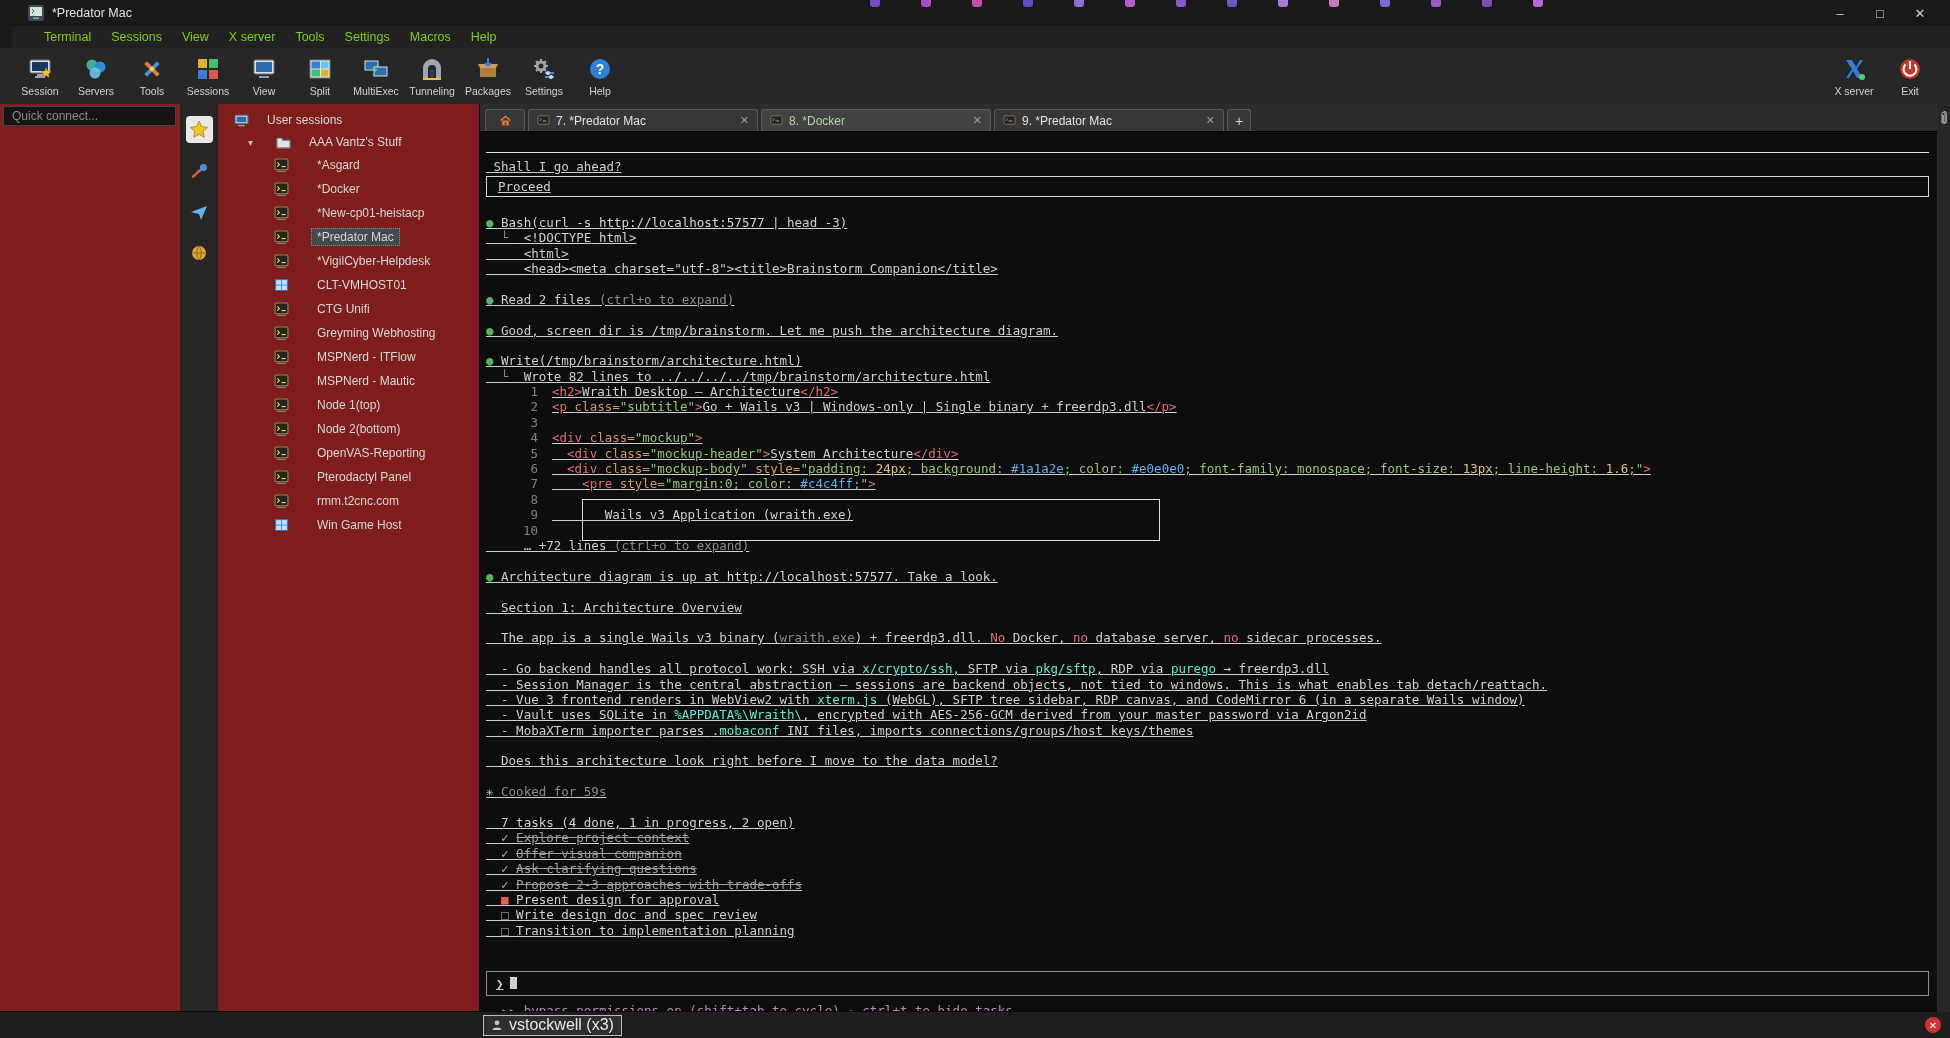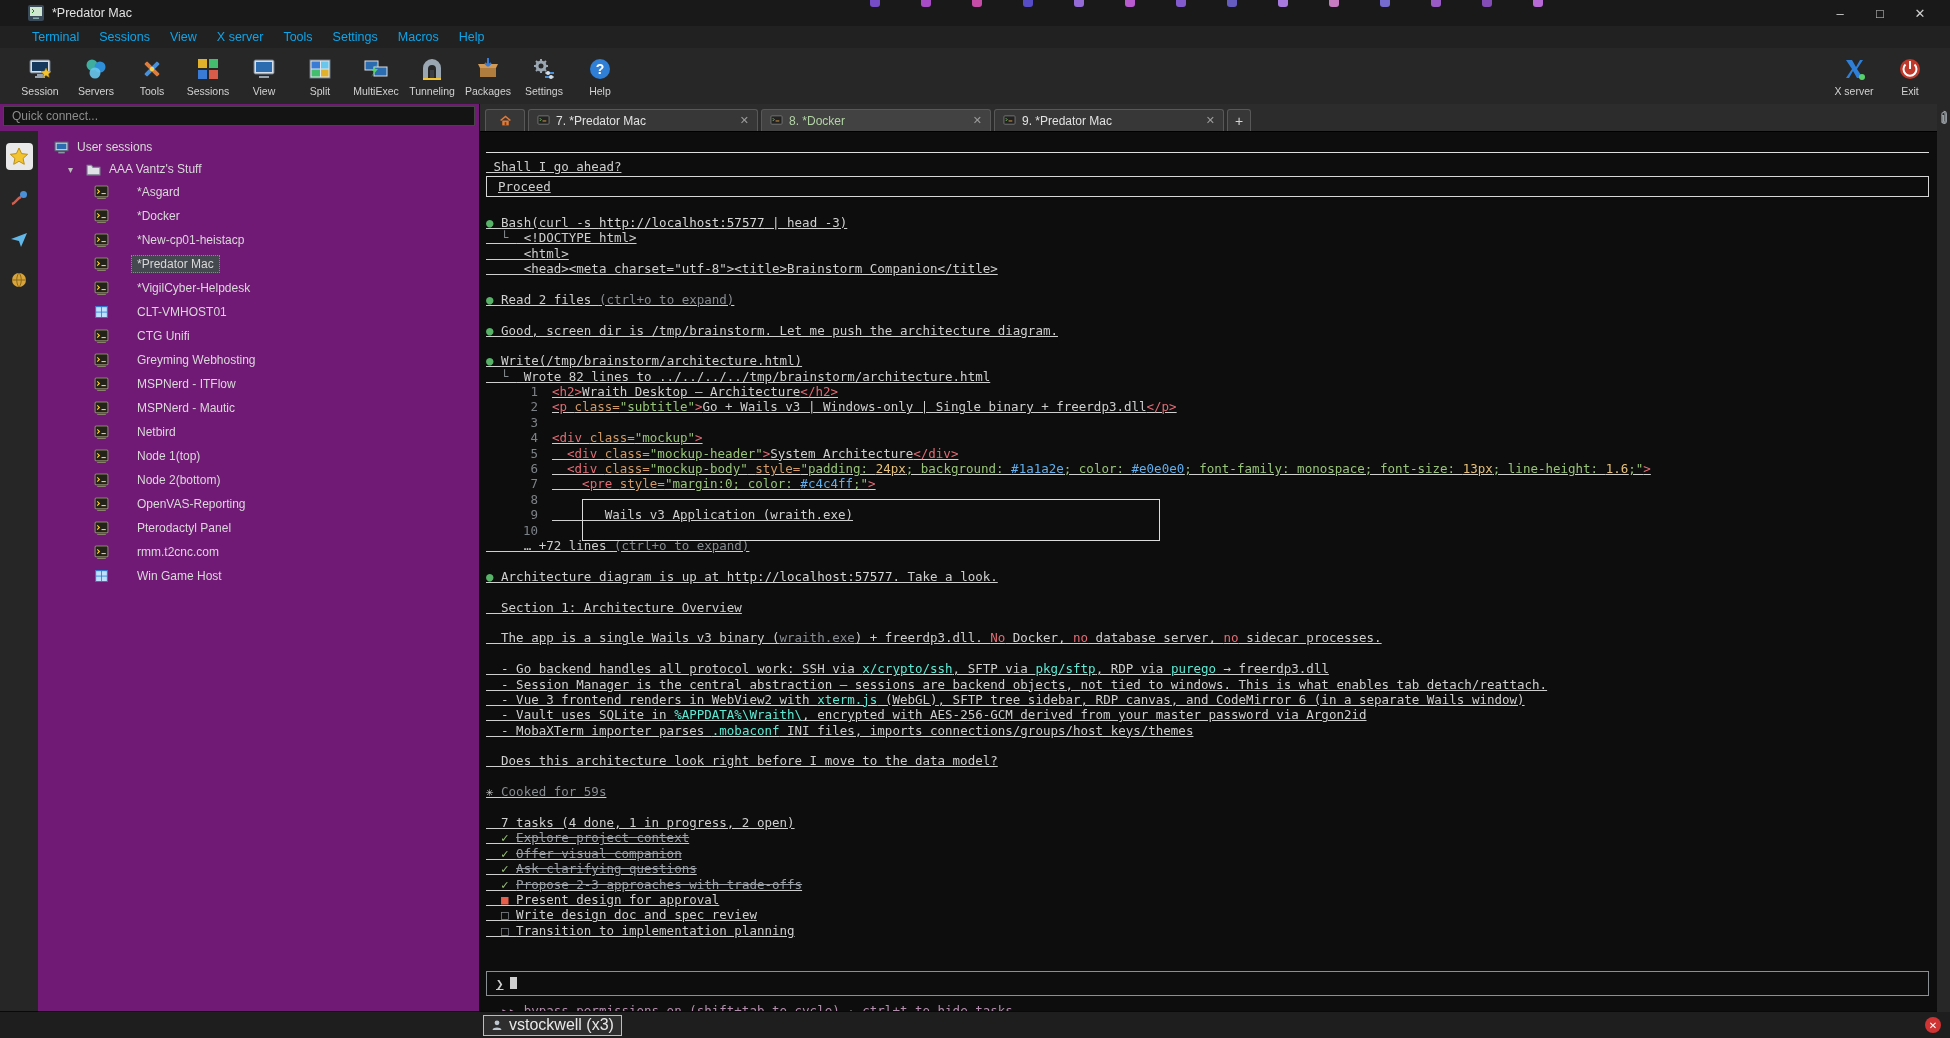--- a/index.html
+++ b/index.html
@@ -11,48 +11,48 @@
   .peek-ico{width:10px;height:7px;border-radius:0 0 3px 3px;display:block;opacity:.95;}
 
   
   .titlebar{position:absolute;top:0;left:0;right:0;height:26px;background:#191919;display:flex;
     align-items:center;padding-left:28px;color:#e2e2e2;font-size:12.5px;}
   .appicon{width:16px;height:16px;margin-right:8px;display:flex;}
   .wincontrols{position:absolute;right:10px;top:0;height:26px;display:flex;align-items:center;gap:0;}
   .wc{width:40px;text-align:center;color:#cfcfcf;font-size:13px;cursor:default;}
 
   
-  .menubar{position:absolute;top:26px;left:0;right:0;height:22px;background:#212121;display:flex;
-    align-items:center;padding-left:22px;font-size:12.5px;color:#0ea5e9;}
+  .menubar{position:absolute;top:26px;left:12px;right:0;height:22px;background:#212121;display:flex;
+    align-items:center;padding-left:22px;font-size:12.5px;color:#84cc16;}
   .menu-item{padding:2px 10px;}
 
   
   .toolbar{position:absolute;top:48px;left:0;right:0;height:56px;background:#272727;
     border-bottom:1px solid #141414;display:flex;justify-content:space-between;padding:0 12px;}
   .tb-group{display:flex;}
   .tb-btn{width:56px;display:flex;flex-direction:column;align-items:center;justify-content:center;gap:3px;}
   .tb-ico{width:26px;height:26px;}
   .tb-ico svg{width:26px;height:26px;display:block;}
   .tb-lbl{font-size:10.5px;color:#d2d2d2;white-space:nowrap;}
 
   
   .main{position:absolute;top:104px;bottom:26px;left:0;right:0;display:flex;}
-  .leftcol{width:479px;background:#701a75;border-right:1px solid #0c0c0c;display:flex;flex-direction:column;}
+  .leftcol{width:479px;background:#7f1d1d;border-right:1px solid #0c0c0c;display:flex;flex-direction:row;}
   .quickconnect{height:24px;padding:2px 4px 1px 3px;}
   .quickconnect input{width:100%;height:20px;box-sizing:border-box;background:#141414;border:1px solid #454545;
     color:#9a9a9a;font-size:12px;padding:0 8px;outline:none;font-family:inherit;}
   .quickconnect input::placeholder{color:#8d8d8d;}
   .sidebody{flex:1;display:flex;overflow:hidden;}
   .panelstrip{width:38px;background:#262626;padding-top:12px;display:flex;flex-direction:column;
     align-items:center;gap:14px;}
   .panel-tile{width:27px;height:27px;border-radius:4px;display:flex;align-items:center;justify-content:center;}
   .panel-tile.active{background:#e9e9e9;}
   .p-ico svg{width:20px;height:20px;display:block;}
   .tree{flex:1;padding-top:5px;font-size:12px;color:#d8d8d8;overflow:hidden;}
-  .tree-root,.tree-group{height:22px;display:flex;align-items:center;gap:8px;}
+  .tree-root,.tree-group{height:22px;display:flex;align-items:center;gap:18px;}
   .tree-root{padding-left:16px;}
   .tree-group{padding-left:30px;}
   .chev{color:#bdbdbd;font-size:10px;width:10px;}
   .t-ico svg{width:15px;height:15px;display:block;}
   .tree-item{height:24px;display:flex;align-items:center;gap:22px;padding-left:56px;}
   .ti-ico svg{width:15px;height:15px;display:block;}
   .tree-item .lbl{padding:1px 5px;border:1px solid transparent;}
   .tree-item.selected .lbl{background:#434automatically;}
   .tree-item.selected .lbl{background:#44494f;border:1px dotted #8a8a8a;}
 
@@ -467,31 +467,20 @@
               </div>
               <div class="tree-item">
                 <span class="ti-ico">
                   <svg viewBox="0 0 14 14">
                     <rect x="1" y="1" width="12" height="10" rx="1" fill="#23231a" stroke="#8a8a6a"></rect>
                     <path d="M3 4l2 2-2 2" stroke="#ffd24a" fill="none"></path>
                     <rect x="7" y="7.5" width="4" height="1" fill="#ffd24a"></rect>
                     <rect x="3" y="12" width="8" height="1" fill="#8a8a6a"></rect>
                   </svg>
                 </span>
-                <span class="lbl">Netbird</span>
-              </div>
-              <div class="tree-item">
-                <span class="ti-ico">
-                  <svg viewBox="0 0 14 14">
-                    <rect x="1" y="1" width="12" height="10" rx="1" fill="#23231a" stroke="#8a8a6a"></rect>
-                    <path d="M3 4l2 2-2 2" stroke="#ffd24a" fill="none"></path>
-                    <rect x="7" y="7.5" width="4" height="1" fill="#ffd24a"></rect>
-                    <rect x="3" y="12" width="8" height="1" fill="#8a8a6a"></rect>
-                  </svg>
-                </span>
                 <span class="lbl">Node 1(top)</span>
               </div>
               <div class="tree-item">
                 <span class="ti-ico">
                   <svg viewBox="0 0 14 14">
                     <rect x="1" y="1" width="12" height="10" rx="1" fill="#23231a" stroke="#8a8a6a"></rect>
                     <path d="M3 4l2 2-2 2" stroke="#ffd24a" fill="none"></path>
                     <rect x="7" y="7.5" width="4" height="1" fill="#ffd24a"></rect>
                     <rect x="3" y="12" width="8" height="1" fill="#8a8a6a"></rect>
                   </svg>

